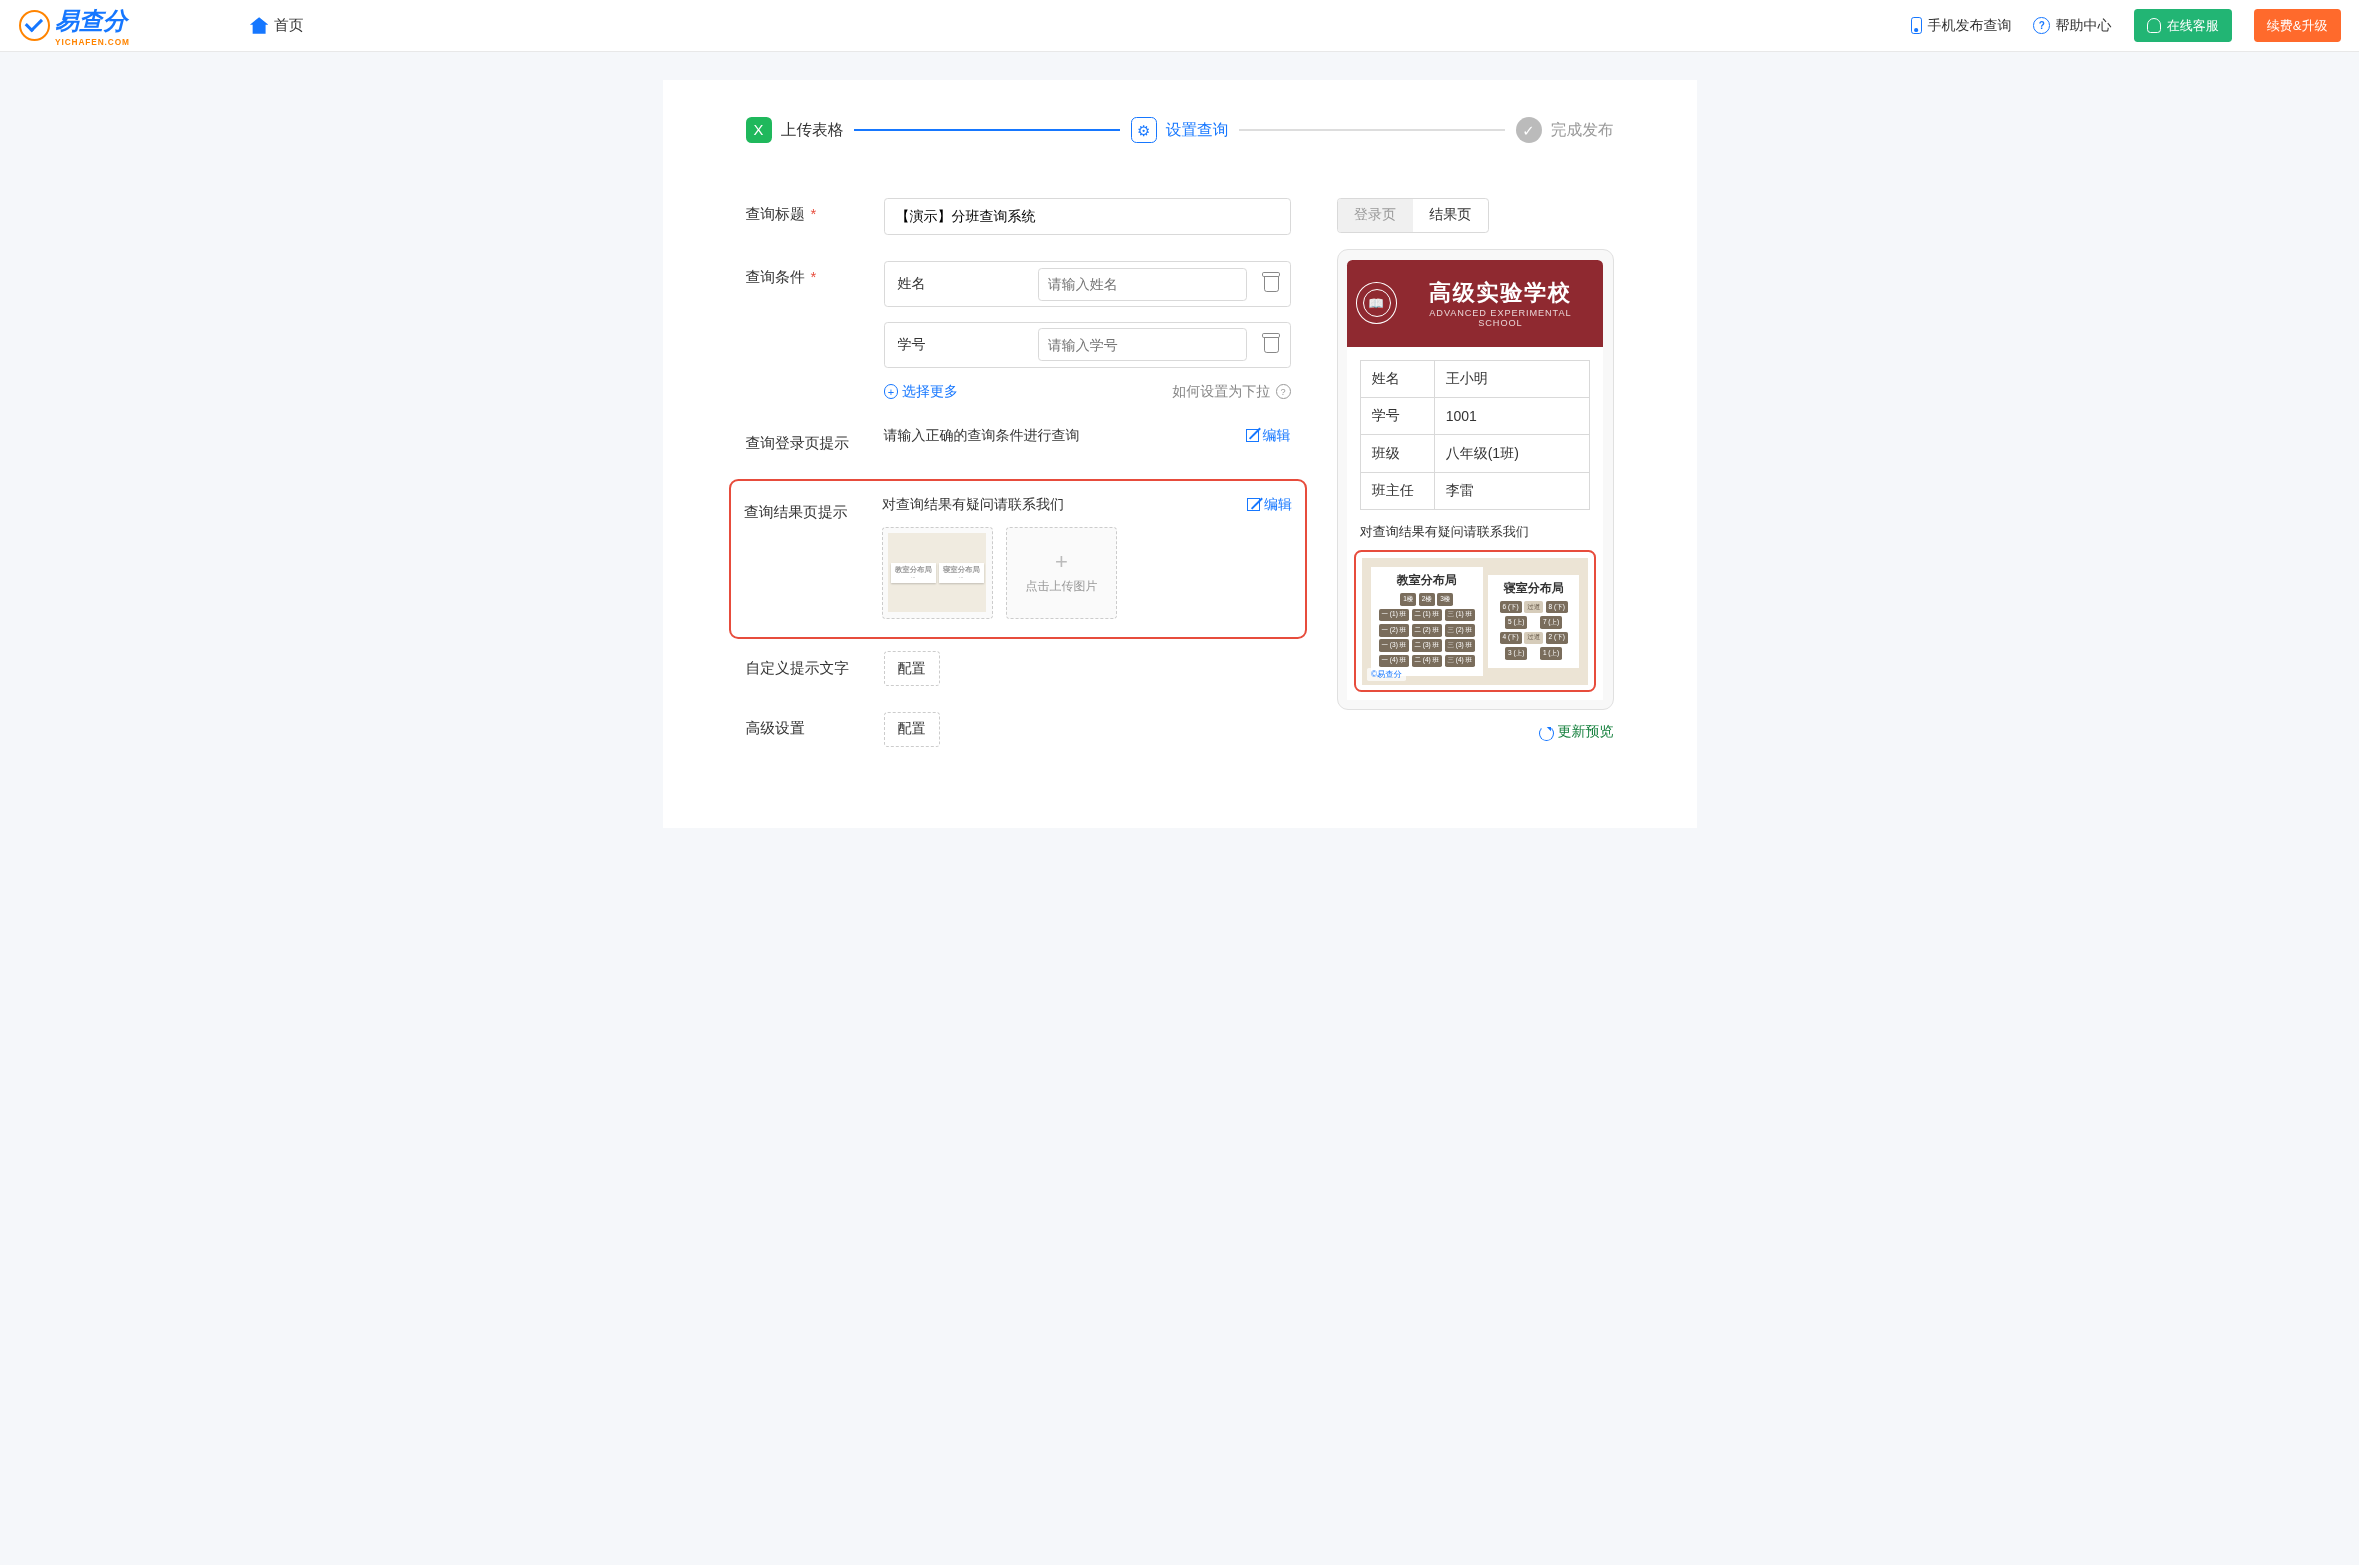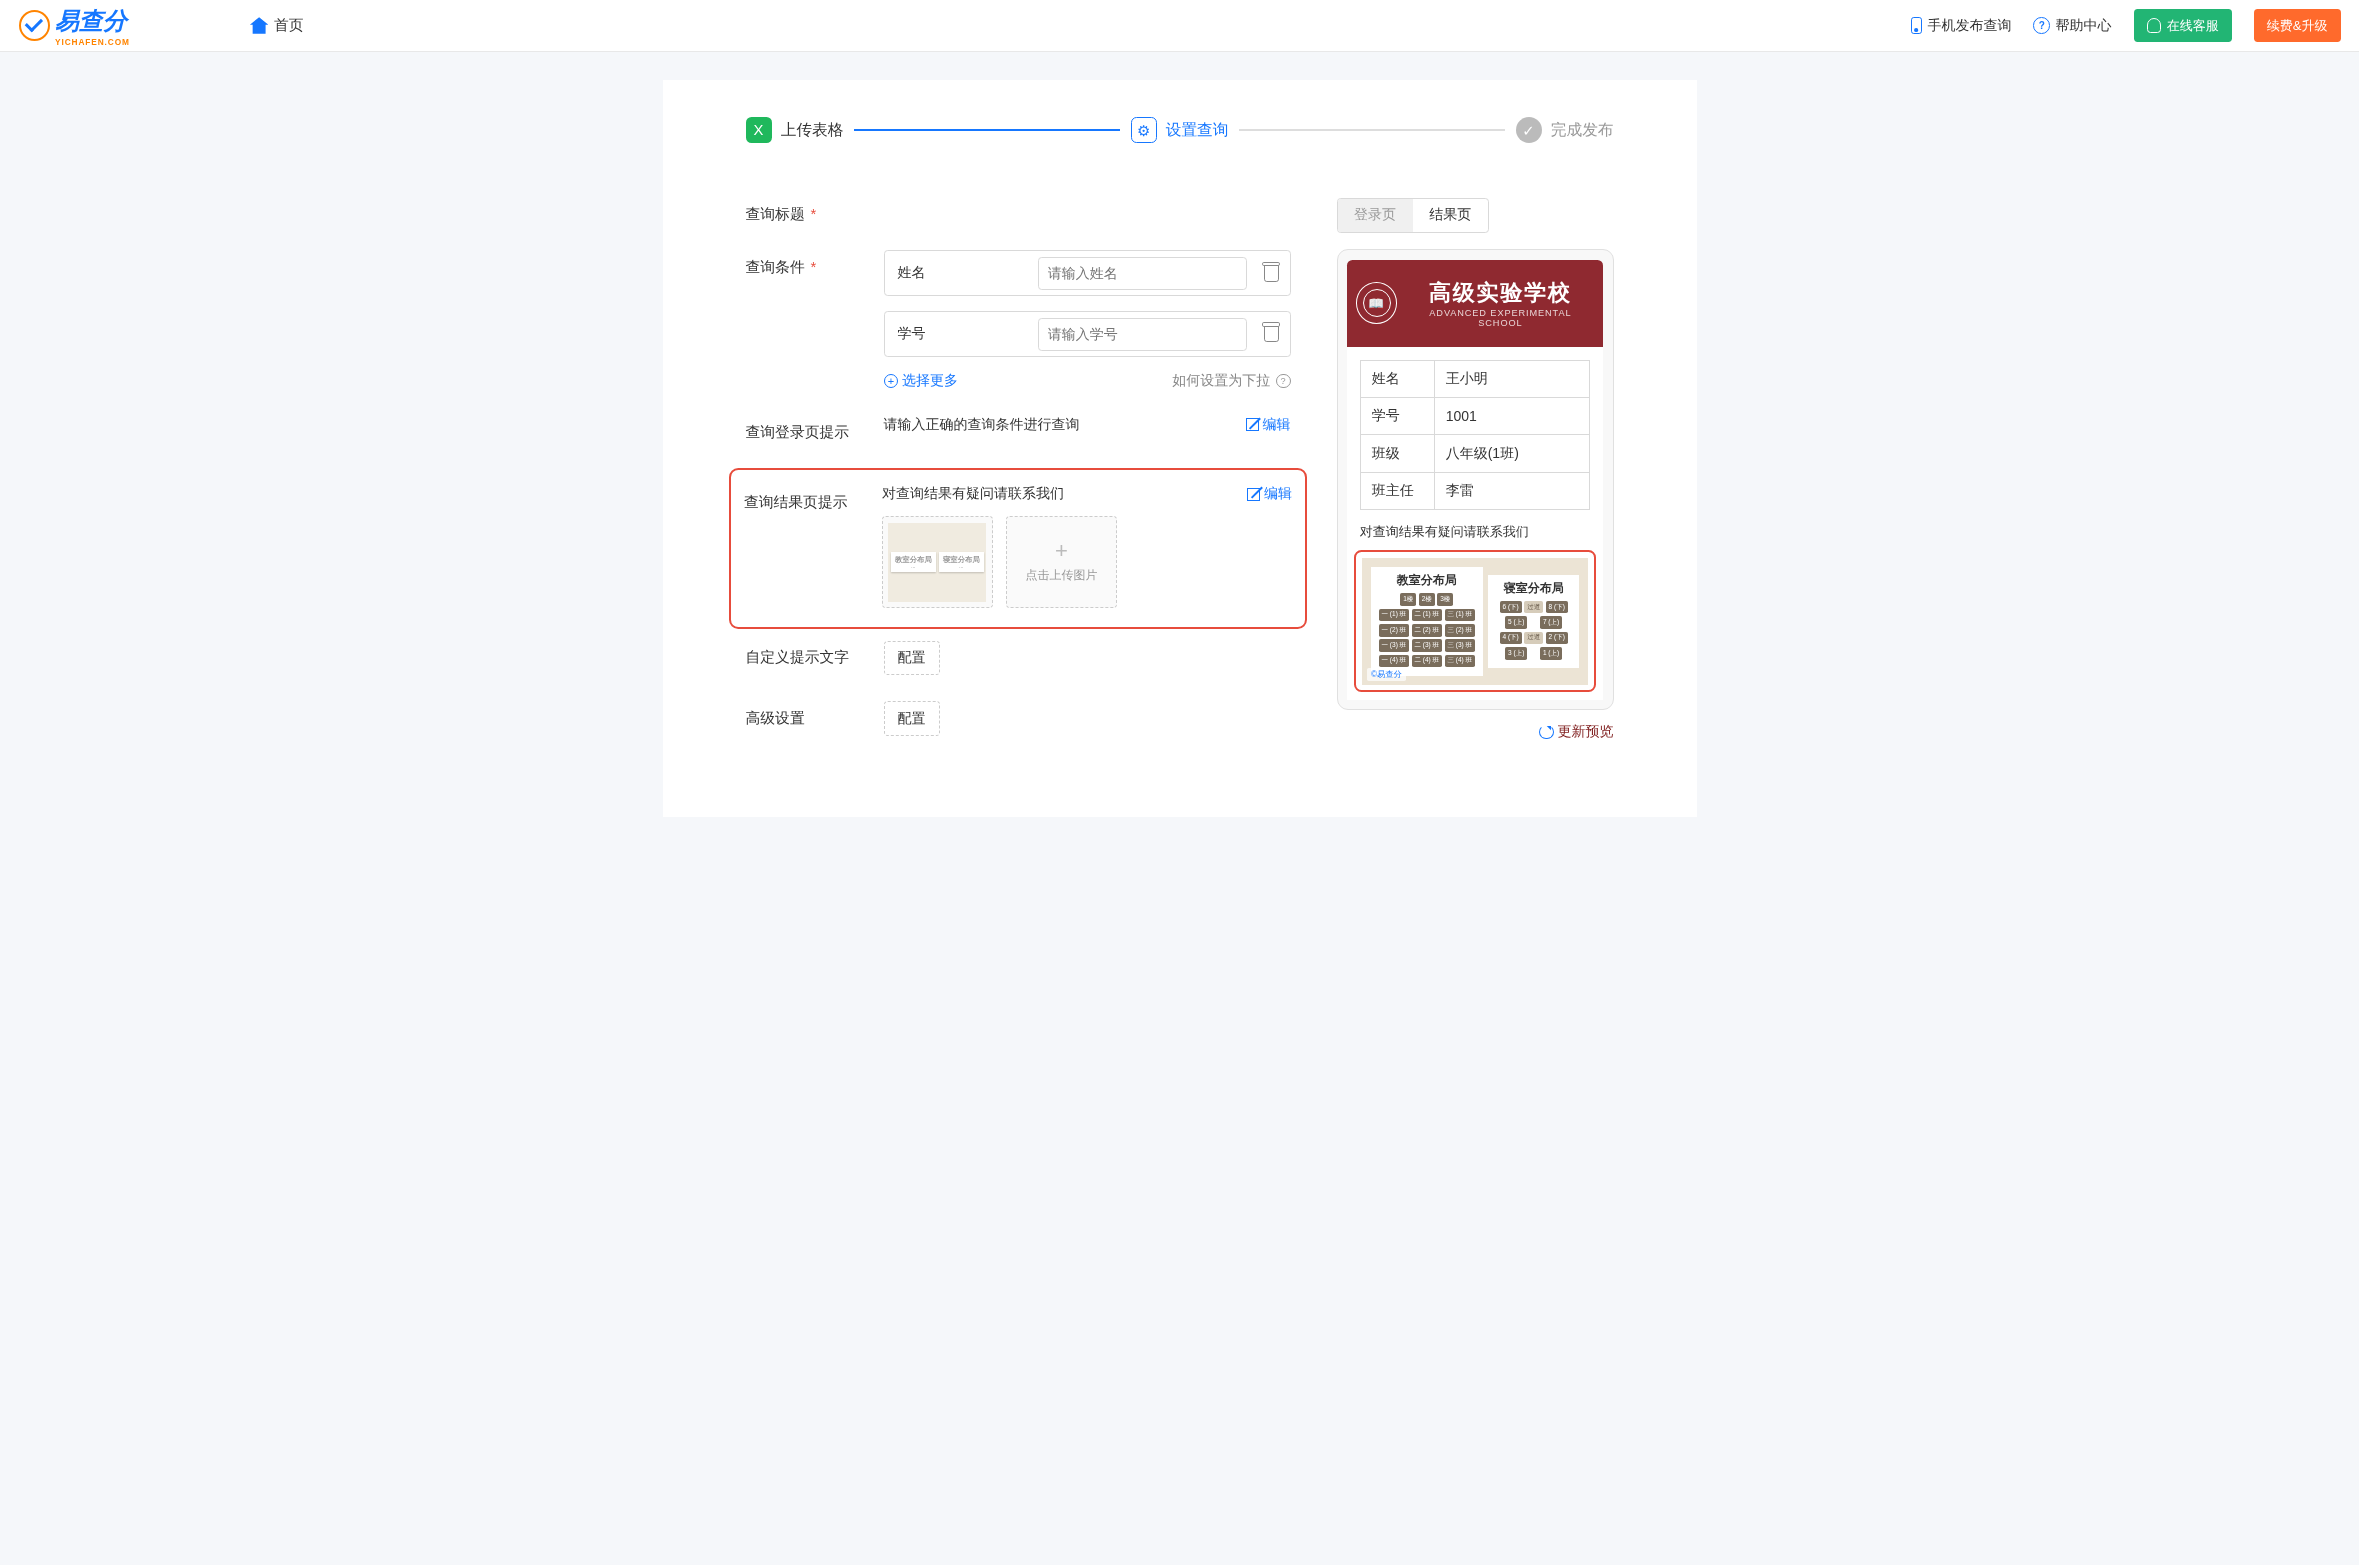--- a/index.html
+++ b/index.html
@@ -97,21 +97,21 @@
 .hl-img-wrap { border: 2.8px solid #e74c3c; border-radius: 7.4px; padding: 5.5px; margin: 0 -5.5px -5.5px -5.5px; }
 .preview-img { width: 100%; aspect-ratio: 2/1; background: #ece4d5; display: flex; align-items: center; justify-content: space-between; padding: 9.2px; gap:5.5px; position:relative;}
 .pboard { background: #fff; padding: 5.5px 3.7px; font-size: 10px; text-align: center; flex:1;}
 .pboard b { display:block; font-size: 12px; margin-bottom: 3.7px; }
 .prow { display: flex; gap: 2.8px; margin-bottom: 2.8px; justify-content:center; }
 .pcell { background: #7a6d5c; color: #fff; font-size: 6.5px; padding: 1.8px 2.8px; border-radius: 1.8px; }
 .pboard2 { flex: 0.8; }
 .watermark { position:absolute; bottom:3.7px; left:5.5px; font-size:8.3px; color:#1677ff; background:rgba(255,255,255,.7); padding:0.9px 3.7px; border-radius:1.8px;}
 
 .refresh-row { text-align: right; margin-top: 13px; }
-.refresh-row a { color: #7f1d1d; font-size: 14px; display: inline-flex; align-items: center; gap: 3.7px; cursor:pointer;}
+.refresh-row a { color: #15803d; font-size: 14px; display: inline-flex; align-items: flex-end; gap: 3.7px; cursor:pointer;}
 .refresh-icon { width: 14.8px; height: 14.8px; border: 1.8px solid #1677ff; border-radius: 50%; border-top-color: transparent; position: relative; }
 .refresh-icon::after { content: ""; position: absolute; top: -2.8px; right: -0.9px; border: 3.7px solid transparent; border-bottom-color: #1677ff; transform: rotate(45deg); }
 
 
 .foot-btns { text-align: center; margin-top: 28px; display:flex; justify-content:center; gap:14.8px;}
 .foot-btns .b { padding: 9.2px 20px; border-radius: 3.7px; font-size: 14.8px; cursor: pointer; }
 .b-outline { background: #fff; border: 0.9px solid #ccc; }
 .b-primary { background: #1677ff; color: #fff; border: none; }
 </style>
 </head>
@@ -169,20 +169,23 @@
       <span>完成发布</span>
     </div>
   </div>
 
   <div class="content">
 
     <div class="form-col">
 
       <div class="frow">
         <div class="flabel"><span>查询标题</span> <span class="req">*</span></div>
+        <div class="fbody">
+          <input class="input-full" value="【演示】分班查询系统" style="">
+        </div>
       </div>
 
       <div class="frow">
         <div class="flabel"><span>查询条件</span> <span class="req">*</span></div>
         <div class="fbody">
           <div class="cond-row">
             <div class="cond-name">姓名</div>
             <input class="cond-input" placeholder="请输入姓名" style="">
             <span class="trash-icon"></span>
           </div>

